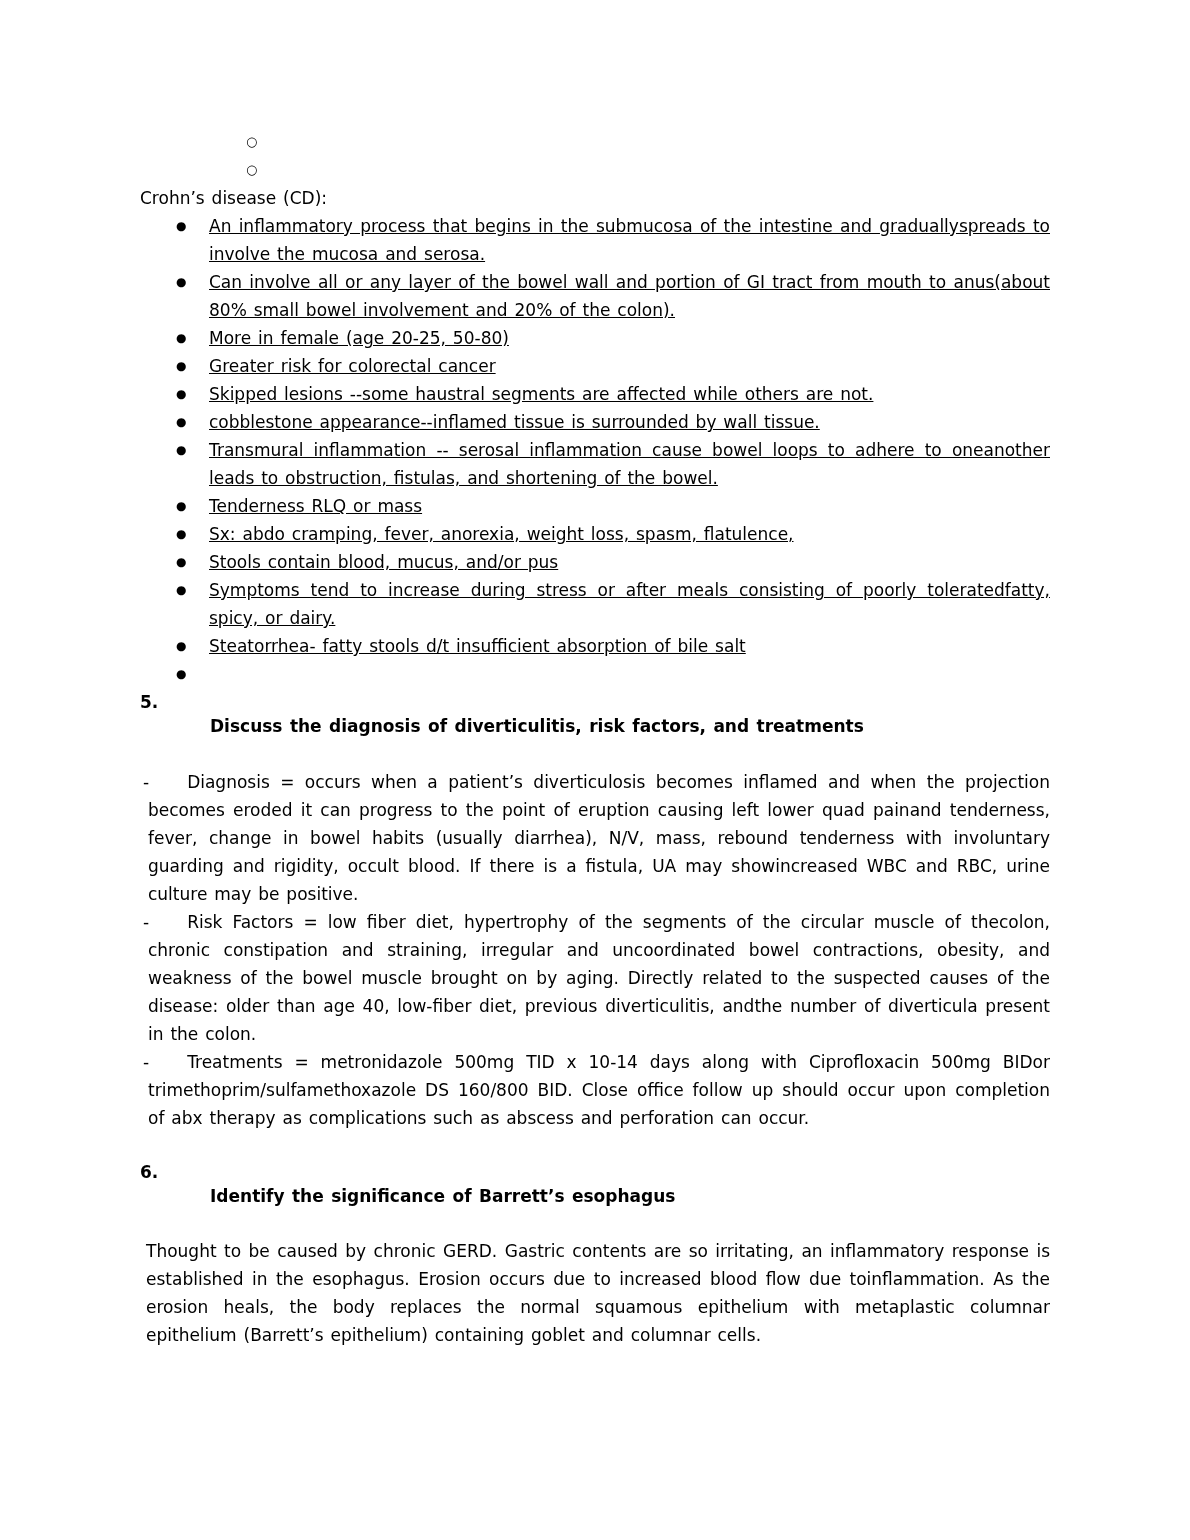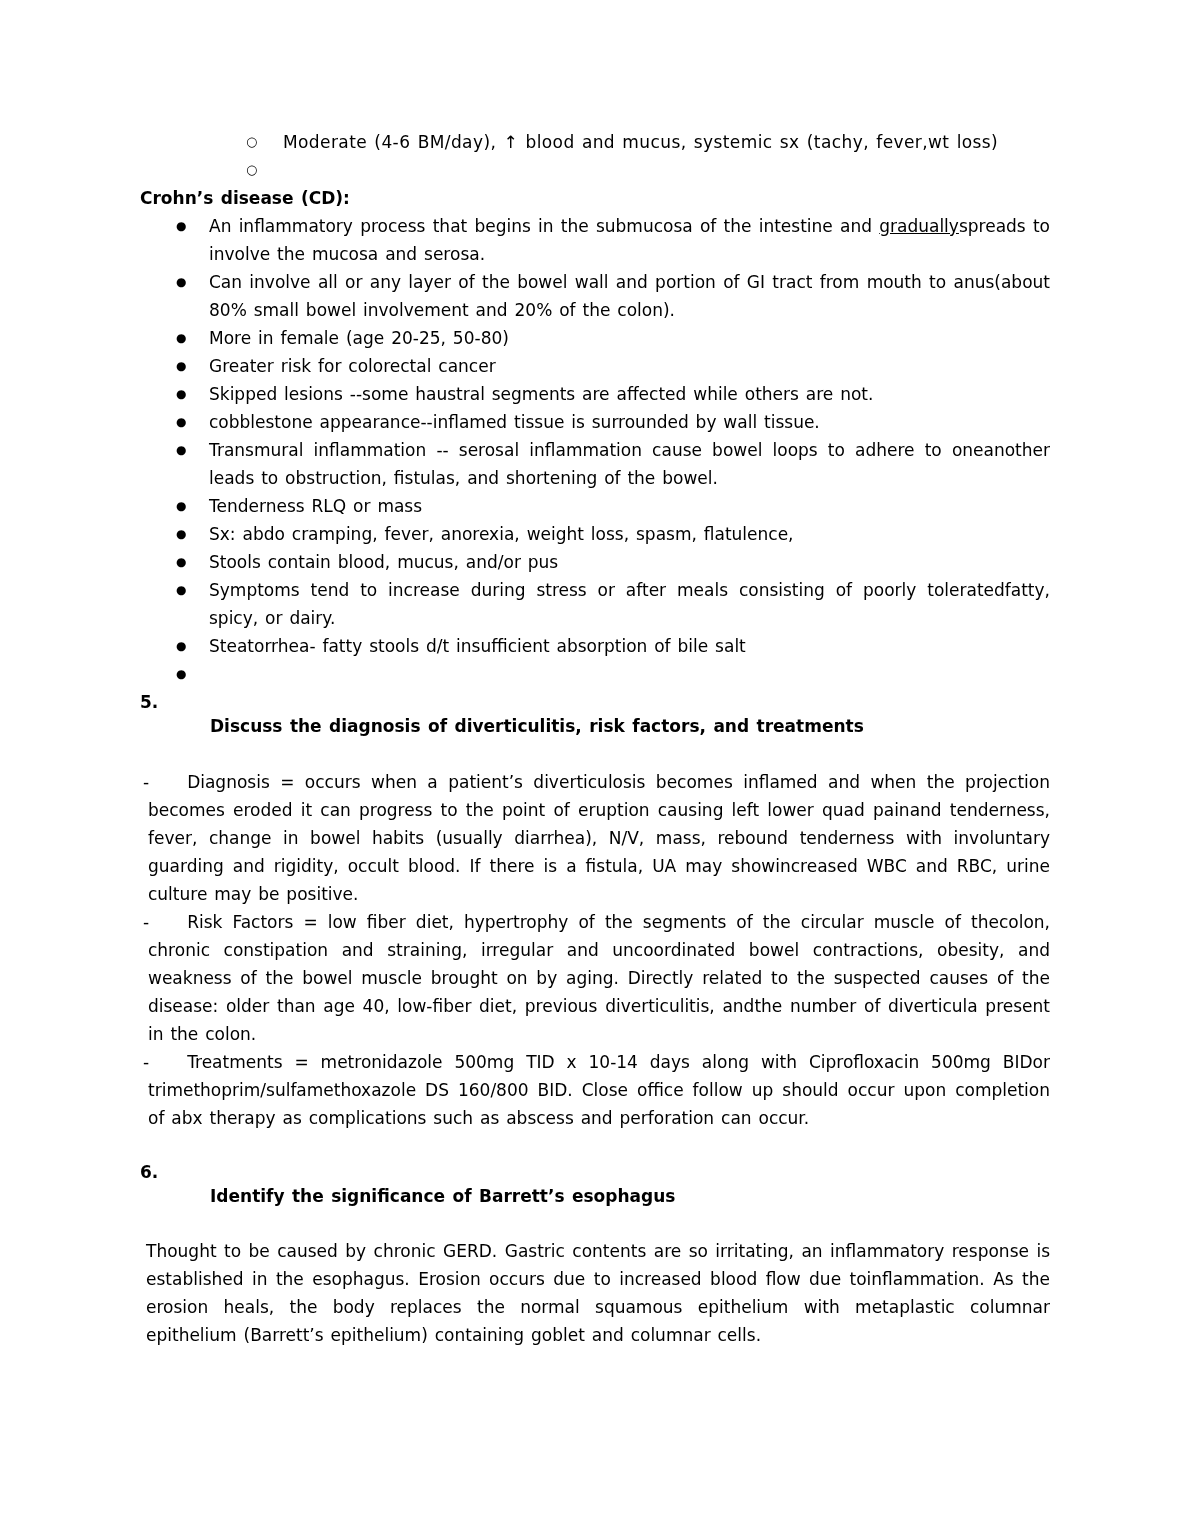--- a/index.html
+++ b/index.html
@@ -25,32 +25,32 @@
     padding-left: 106px;
     text-align: justify;
   }
   .intro-item .marker {
     width: 37px;
     flex: 0 0 37px;
     font-size: 13px;
   }
   .intro-item .itext { flex: 1; }
   .intro-wide { letter-spacing: 0.4px; }
-  .heading-bold { font-weight: bold; }
+  .heading-bold { font-weight: normal; }
   .bullet-item {
     display: flex;
     padding-left: 36px;
     text-align: justify;
   }
   .bullet-item .marker {
     width: 33px;
     flex: 0 0 33px;
     font-size: 12px;
   }
-  .bullet-item .itext { flex: 1; }
+  .bullet-item .itext { flex: 1; text-decoration: underline; }
   .q-heading {
     display: flex;
     font-weight: bold;
   }
   .q-heading .num { width: 70px; flex: 0 0 70px; }
   .q-heading .q-title { flex: 1; margin-top: 24px; }
   .q-heading.gap-after { margin-bottom: 28px; }
   .q-heading.q6 { margin-top: 26px; margin-bottom: 27px; }
   .dash-para {
     text-align: justify;
@@ -66,21 +66,20 @@
   }
 </style>
 </head>
 <body>
 
 <div class="page">
 
   <div>
     <div class="intro-item">
       <span class="marker">○</span>
-      <div class="itext intro-wide">Moderate (4-6 BM/day), ↑ blood and mucus, systemic sx (tachy, fever,wt loss)</div>
     </div>
     <div class="intro-item">
       <span class="marker">○</span>
     </div>
   </div>
 
   <div class="heading-bold">Crohn’s disease (CD):</div>
 
   <div>
     <div class="bullet-item">

